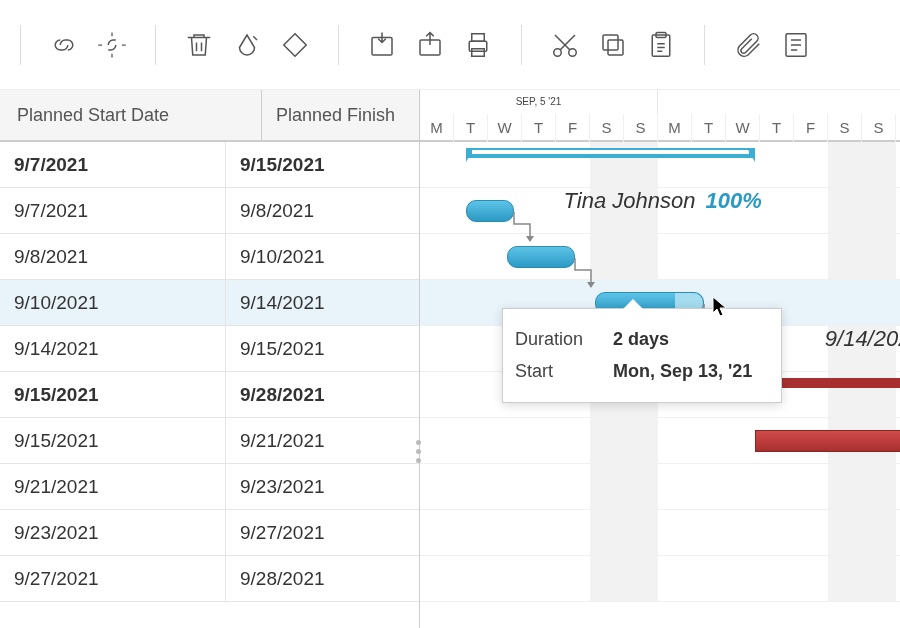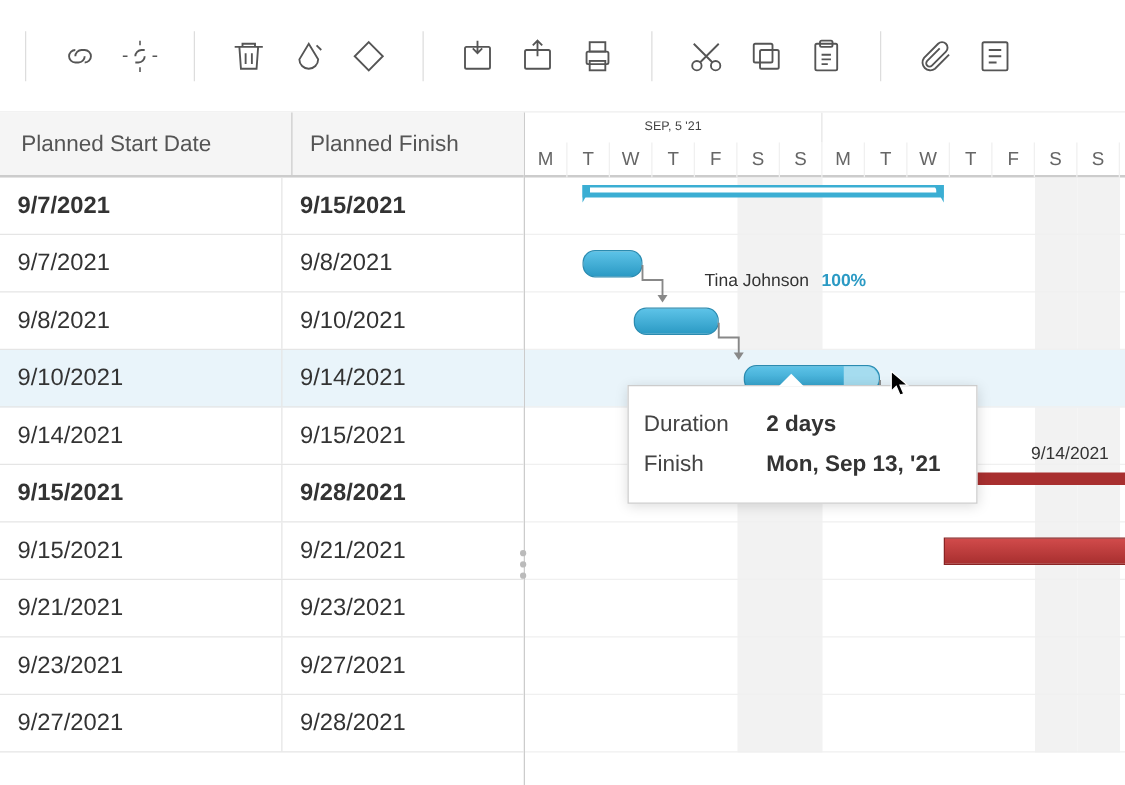--- a/index.html
+++ b/index.html
@@ -13,21 +13,21 @@
 .tb-icon svg { width: 30px; height: 30px; stroke: #555; stroke-width: 1.2; fill: none; }
 
 
 .main { display: flex; height: calc(628px - 90px); position: relative; }
 .table-pane { width: 420px; border-right: 1px solid #ccc; }
 .gantt-pane { flex: 1; position: relative; overflow: hidden; }
 
 
 .table-header { display: flex; height: 52px; border-bottom: 2px solid #ccc; background: #f5f5f5; }
 .th { display: flex; align-items: center; padding: 0 14px; font-size: 18px; color: #555; border-right: 1px solid #ccc; }
-.th:first-child { width: 234px; padding-left: 17px; }
+.th:first-child { width: 262px; padding-left: 17px; }
 .th:last-child { flex: 1; border-right: none; }
 .table-row { display: flex; height: 46px; border-bottom: 1px solid #e5e5e5; }
 .table-row.highlight { background: #e9f4fa; }
 .td { display: flex; align-items: center; padding: 4px 14px; font-size: 19px; color: #333; border-right: 1px solid #e5e5e5; }
 .td:first-child { width: 226px; }
 .td:last-child { flex: 1; border-right: none; }
 .table-row.bold .td { font-weight: 700; }
 
 
 .resize-dots { position: absolute; left: 416px; top: 350px; display: flex; flex-direction: column; gap: 4px; cursor: col-resize; z-index: 5; }
@@ -50,21 +50,21 @@
 .summary-bar::before, .summary-bar::after { content: ''; position: absolute; top: 0; width: 0; height: 0; border-top: 14px solid #3baed3; }
 .summary-bar::before { left: 0; border-right: 8px solid transparent; }
 .summary-bar::after { right: 0; border-left: 8px solid transparent; }
 .summary-inner { position: absolute; left: 6px; right: 6px; top: 2px; height: 4px; background: #fff; }
 
 .task-bar { position: absolute; height: 22px; top: 12px; border-radius: 10px; background: linear-gradient(to bottom, #5dc3e8, #2b9ac4); border: 1px solid #2b8bb0; z-index: 2; }
 .task-bar.partial::after { content: ''; position: absolute; right: 0; top: 0; bottom: 0; width: 28px; background: #a5dcef; border-radius: 0 10px 10px 0; }
 
 .milestone { position: absolute; width: 20px; height: 20px; top: 13px; transform: rotate(45deg); background: #3baed3; border: 1px solid #2b8bb0; z-index: 2; }
 
-.task-label { position: absolute; font-size: 14px; color: #333; top: 28px; white-space: nowrap; z-index: 3; }
+.task-label { position: absolute; font-size: 22px; color: #333; top: 0; white-space: nowrap; z-index: 3; font-style: italic; }
 .task-pct { color: #2b9ac4; font-weight: 600; margin-left: 10px; }
 
 .red-bar { position: absolute; height: 22px; top: 12px; background: linear-gradient(to bottom, #d14b4b, #a82f2f); border: 1px solid #8a2424; z-index: 2; }
 .red-summary { position: absolute; height: 10px; top: 6px; background: #a82f2f; z-index: 2; }
 .red-summary::before { content:''; position:absolute; left:0; top:0; border-top:14px solid #a82f2f; border-right:8px solid transparent; }
 
 .dep-arrow { position: absolute; z-index: 2; }
 .dep-arrow svg { stroke: #888; stroke-width: 1.5; fill: none; }
 .dep-arrow .arrowhead { fill: #888; stroke: none; }
 
@@ -305,19 +305,19 @@
         <div class="gantt-row"></div>
         <div class="gantt-row"></div>
       </div>
 
     <div class="tooltip" style="left:82px; top:218px;padding-left:12px;">
       <div class="tooltip-row">
           <span class="tlabel">Duration</span>
           <span class="tval">2 days</span>
         </div>
       <div class="tooltip-row">
-          <span class="tlabel">Finish</span>
+          <span class="tlabel">Start</span>
           <span class="tval">Mon, Sep 13, '21</span>
         </div>
     </div>
   </div>
 
 </div>
 
 </body></html>

